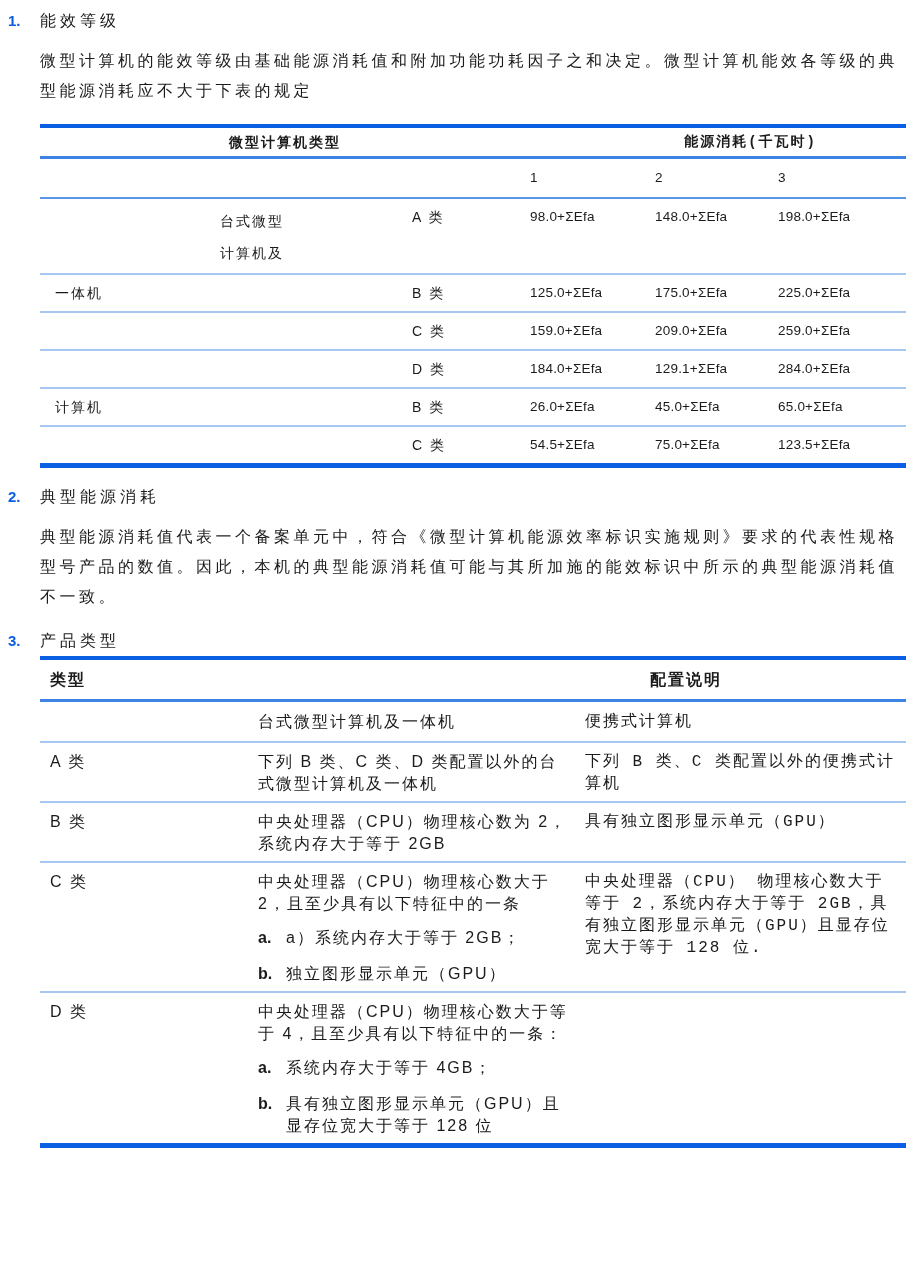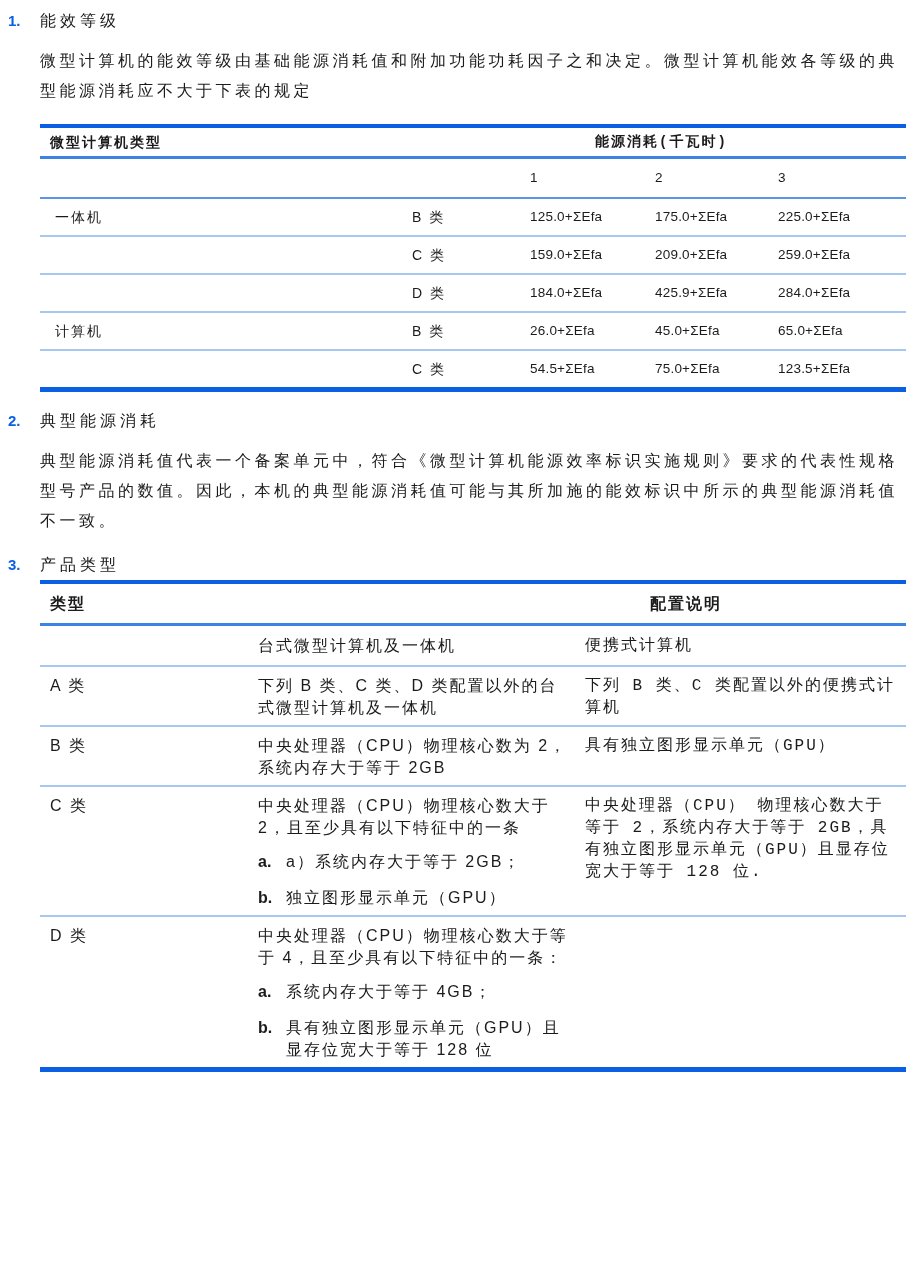--- a/index.html
+++ b/index.html
@@ -35,21 +35,21 @@
     border-top:4px solid var(--accent);
     border-bottom:5px solid var(--accent);
   }
   td{
     vertical-align:top;font-size:14px;line-height:18px;
     letter-spacing:2px;padding:9px 4px 9px 0;word-break:break-all;
   }
   .hdr{font-weight:bold;}
 
   
-  .t1-hrow td{border-bottom:3px solid var(--line-medium);padding:5px 0 5px;}
+  .t1-hrow td{border-bottom:3px solid var(--line-medium);padding:5px 0 5px;text-align:center;}
   .t1-grades td{border-bottom:2px solid #5b95e8;padding:10px 0 10px;}
   .t1-row td{border-bottom:2px solid var(--line-light);}
   .t1-note td{border-bottom:none;padding:12px 0 10px;font-size:13.5px;}
   .cat1{padding-left:15px !important;}
   .cat2{white-space:pre-line;line-height:32px;padding-top:6px !important;padding-bottom:4px !important;}
   .cls{padding-left:7px !important;}
   .val{letter-spacing:0.2px;padding-left:10px !important;font-size:13.5px;}
   .val3{padding-left:8px !important;}
   .energy-hdr{padding-left:75px !important;font-family:Liberation Mono, monospace;}
   .t1 .c-first{padding-left:10px !important;}
@@ -95,41 +95,50 @@
     <tr class="t1-grades">
       <td></td>
           <td></td>
           <td></td>
       <td class="val">1</td>
       <td class="val">2</td>
       <td class="val val3">3</td>
     </tr>
 
     <tr class="t1-row">
+      <td class="cat1"></td>
+      <td class="cat2">台式微型
+计算机及</td>
+      <td class="cls">A 类</td>
+      <td class="val">98.0+ΣEfa</td>
+      <td class="val">148.0+ΣEfa</td>
+      <td class="val val3">198.0+ΣEfa</td>
+    </tr>
+    <tr class="t1-row">
       <td class="cat1">一体机</td>
       <td class="cat2"></td>
       <td class="cls">B 类</td>
       <td class="val">125.0+ΣEfa</td>
       <td class="val">175.0+ΣEfa</td>
       <td class="val val3">225.0+ΣEfa</td>
     </tr>
     <tr class="t1-row">
       <td class="cat1"></td>
       <td class="cat2"></td>
       <td class="cls">C 类</td>
       <td class="val">159.0+ΣEfa</td>
       <td class="val">209.0+ΣEfa</td>
       <td class="val val3">259.0+ΣEfa</td>
     </tr>
     <tr class="t1-row">
       <td class="cat1"></td>
       <td class="cat2"></td>
       <td class="cls">D 类</td>
       <td class="val">184.0+ΣEfa</td>
-      <td class="val">425.9+ΣEfa</td>
+      <td class="val">129.1+ΣEfa</td>
       <td class="val val3">284.0+ΣEfa</td>
     </tr>
     <tr class="t1-row">
       <td class="cat1">计算机</td>
       <td class="cat2"></td>
       <td class="cls">B 类</td>
       <td class="val">26.0+ΣEfa</td>
       <td class="val">45.0+ΣEfa</td>
       <td class="val val3">65.0+ΣEfa</td>
     </tr>

